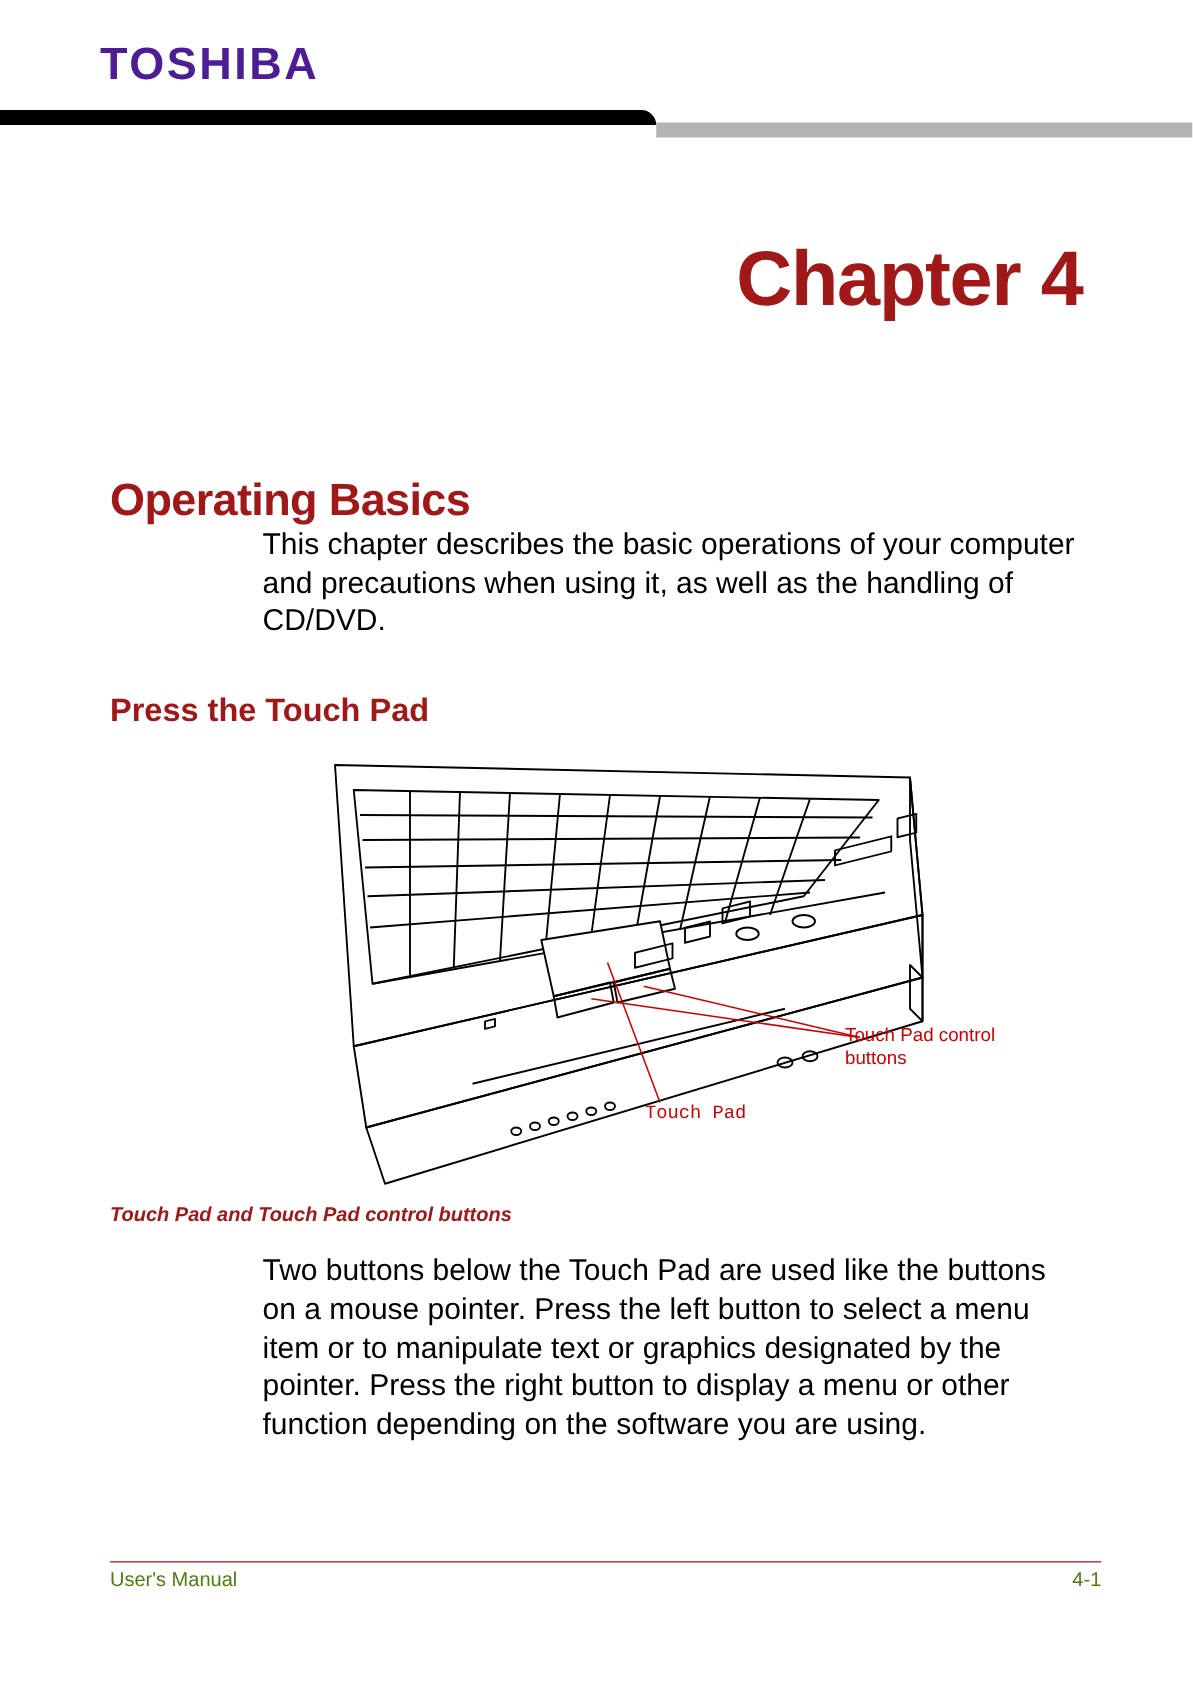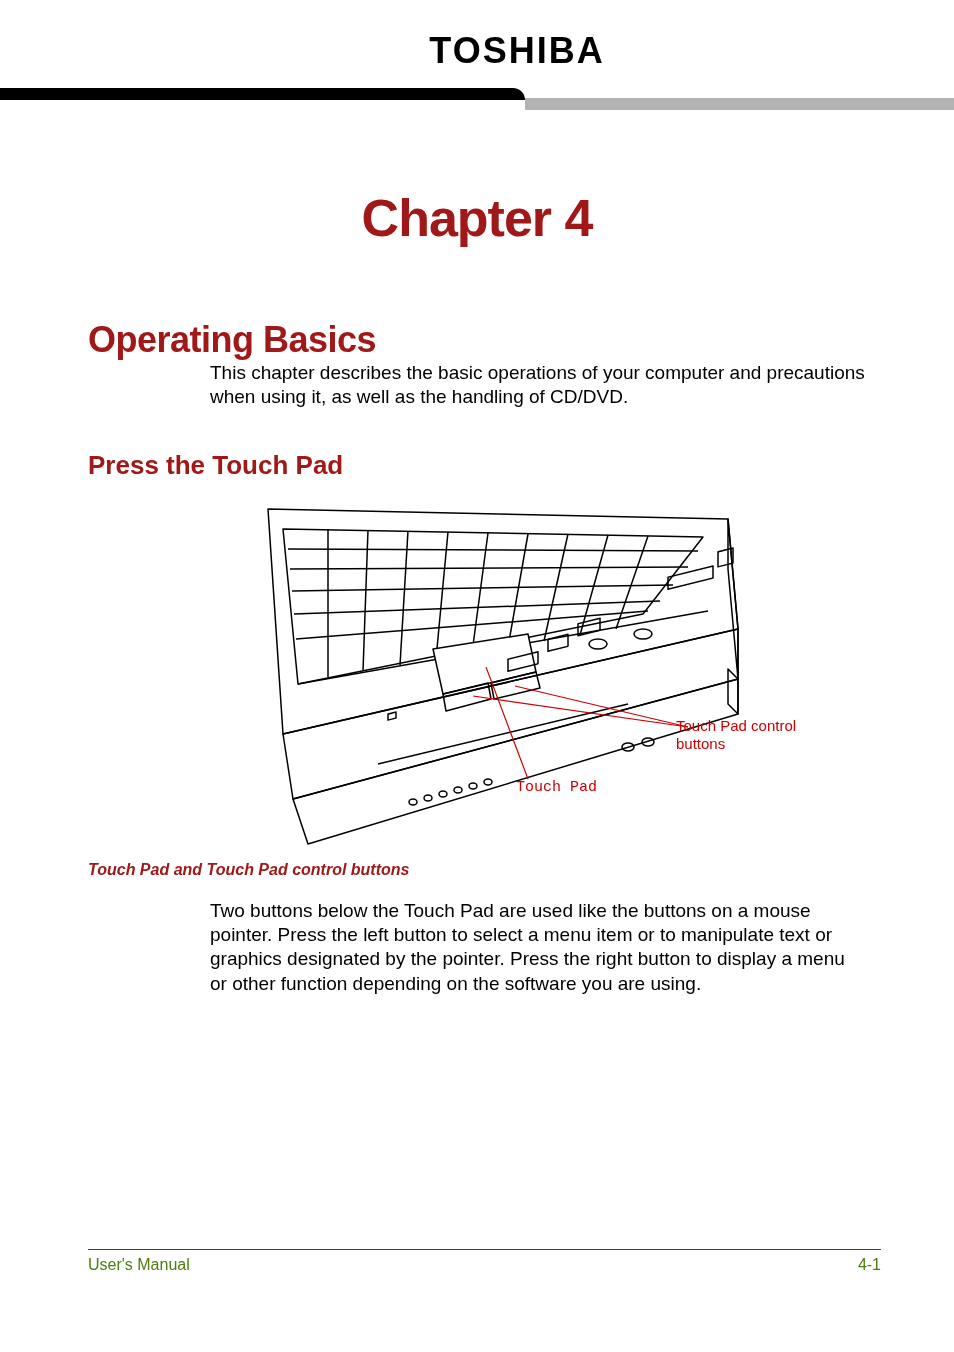--- a/index.html
+++ b/index.html
@@ -12,26 +12,25 @@
       height: 1352px;
       background: #fff;
       font-family: Arial, Helvetica, sans-serif;
       position: relative;
     }
     .header-section {
       position: relative;
       padding-top: 30px;
     }
     .brand-logo {
-      text-align: center;
       font-family: Arial, sans-serif;
       font-weight: 900;
       font-size: 36px;
       letter-spacing: 2px;
-      color: #000000;
+      color: #4c1d95;
       margin-bottom: 16px;
       padding-left: 80px;
     }
     .header-rule-container {
       display: flex;
       width: 100%;
       height: 30px;
     }
     .rule-left {
       height: 12px;
@@ -45,44 +44,44 @@
       background: #b3b3b3;
       flex: 1;
       margin-top: 10px;
     }
     .content {
       padding: 0 88px;
     }
     .chapter-title {
       font-family: Arial, sans-serif;
       font-weight: 900;
-      font-size: 52px;
-      color: #a01818;
-      text-align: center;
+      font-size: 62px;
+      color: #a01818;
+      text-align: right;
       margin-top: 70px;
-      margin-bottom: 71px;
+      margin-bottom: 120px;
       letter-spacing: -1px;
     }
     .section-title {
       font-family: Arial, sans-serif;
       font-weight: 900;
       font-size: 36px;
       color: #a01818;
       letter-spacing: -0.5px;
     }
     .subsection-title {
       font-family: Arial, sans-serif;
       font-weight: 900;
       font-size: 26px;
       color: #a01818;
       margin-top: 40px;
       margin-bottom: 18px;
     }
     .body-text {
-      font-size: 19px;
+      font-size: 24px;
       color: #000;
       line-height: 1.28;
       margin-left: 122px;
       margin-bottom: 0;
     }
     .figure {
       margin: 15px 0 10px 0;
       text-align: center;
       position: relative;
       padding-left: 122px;

